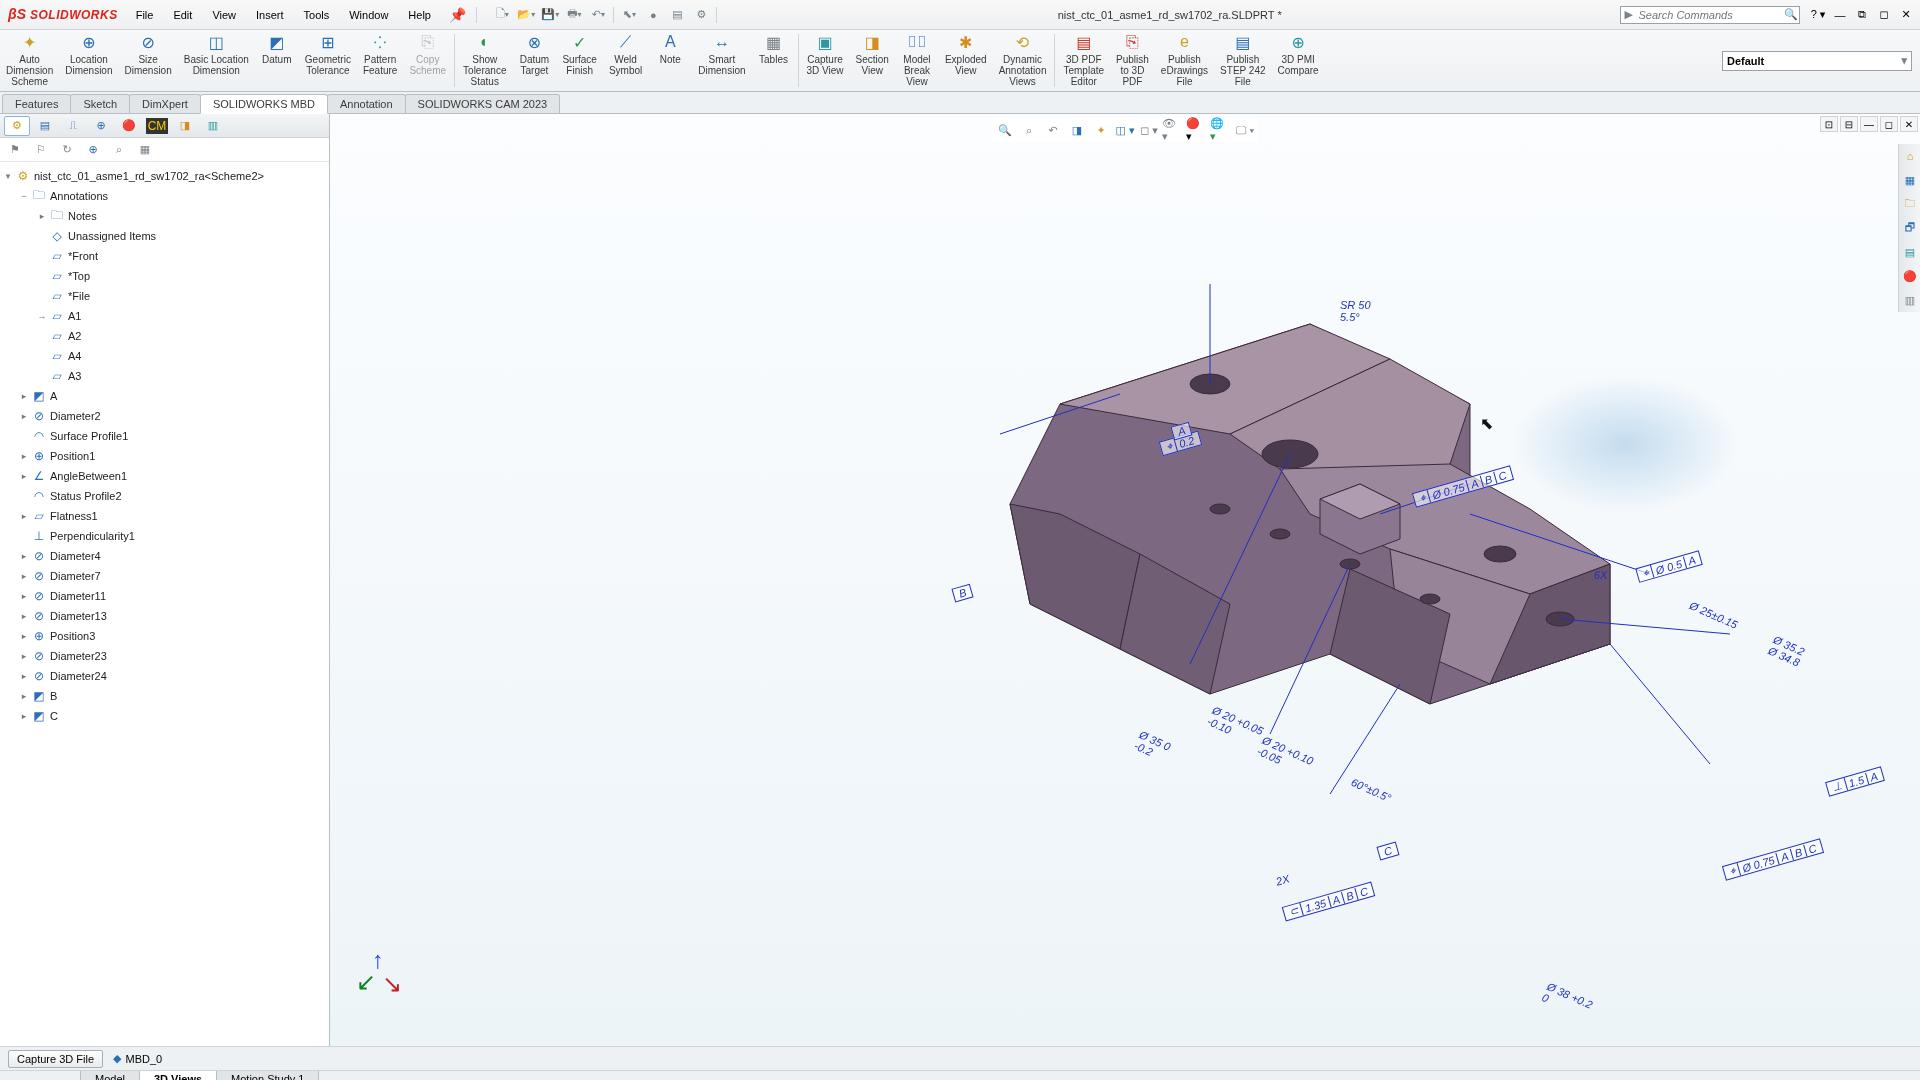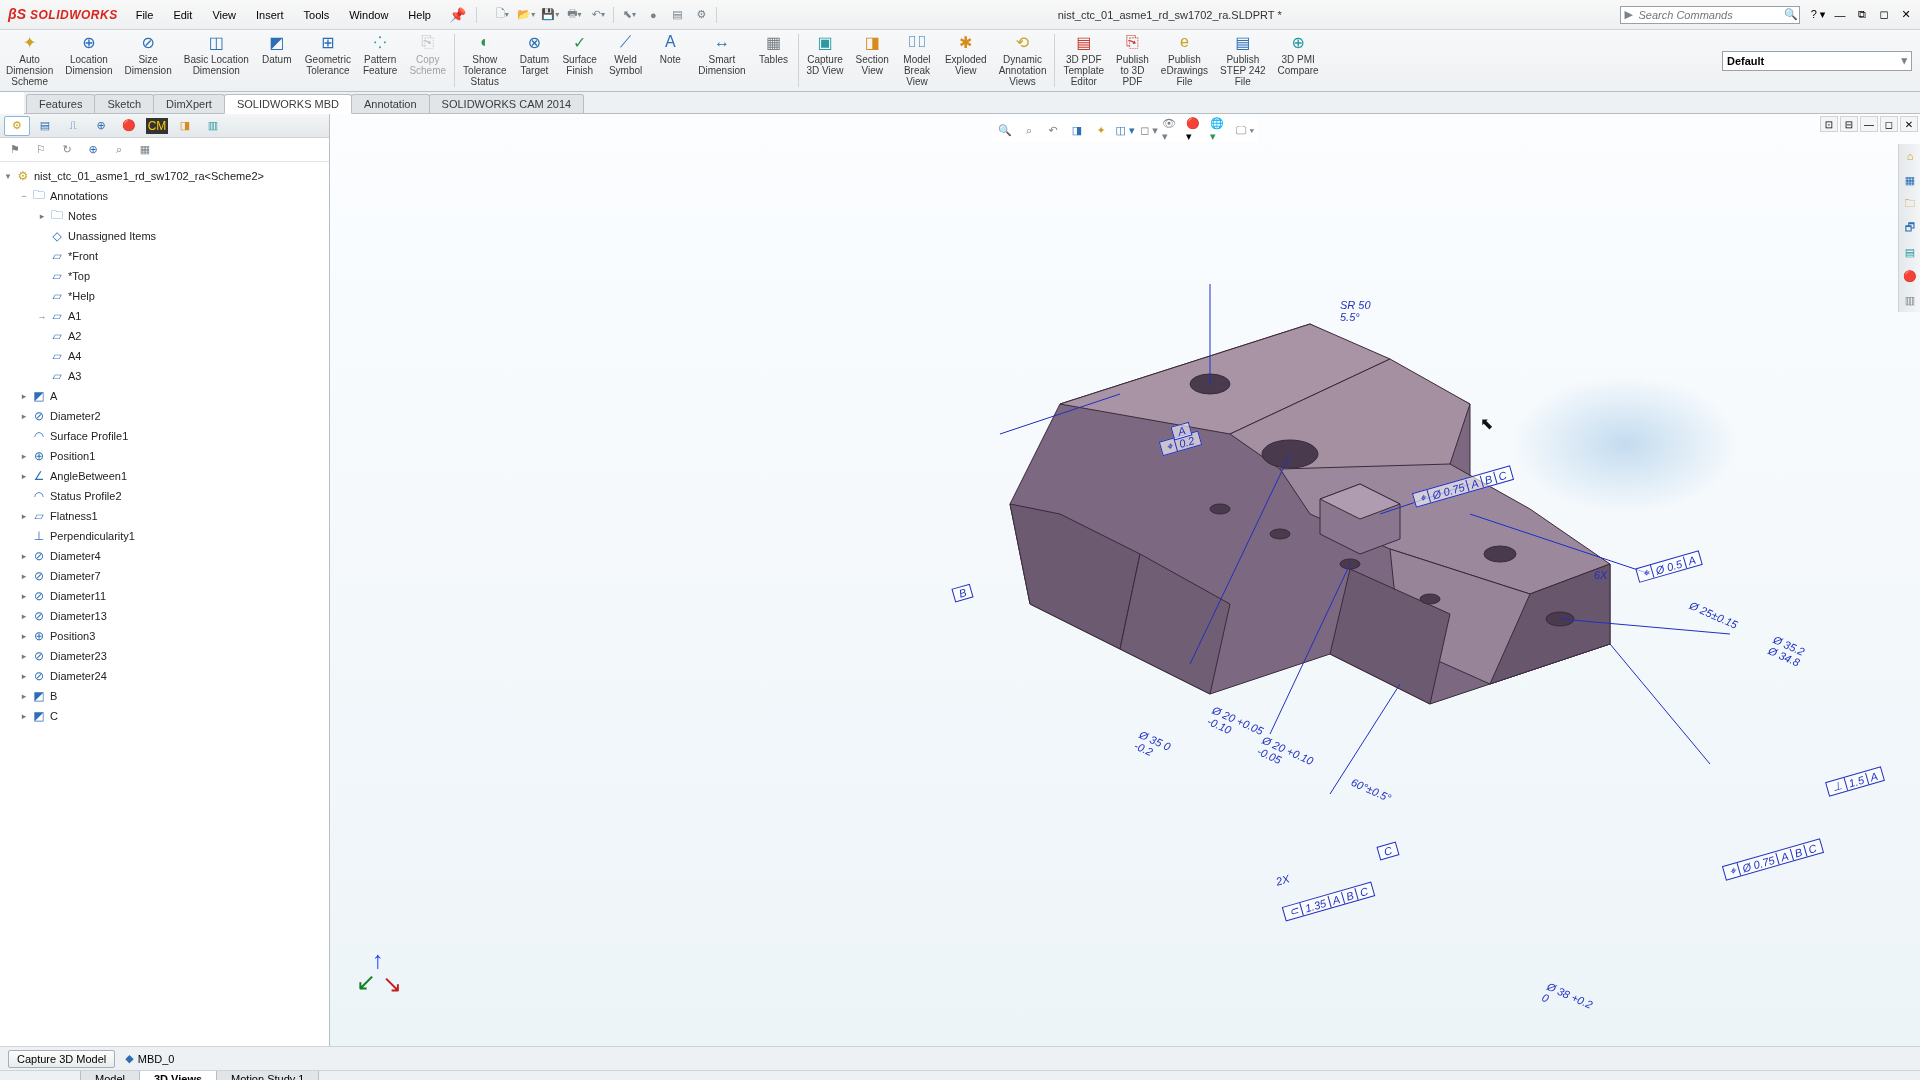--- a/index.html
+++ b/index.html
@@ -27,21 +27,21 @@
     .ribbon { height: 62px; background: linear-gradient(#f7f8f9, #eef1f3); border-bottom: 1px solid #b8bfc4; display: flex; align-items: stretch; }
     .rib-btn { display: flex; flex-direction: column; align-items: center; justify-content: flex-start; padding: 2px 6px; cursor: pointer; min-width: 44px; }
     .rib-icon { width: 24px; height: 20px; margin-bottom: 2px; display: flex; align-items: center; justify-content: center; font-size: 16px; }
     .rib-label { font-size: 10px; text-align: center; line-height: 11px; color: #3a3a3a; }
     .rib-btn.disabled { opacity: 0.45; cursor: default; }
     .rib-sep { width: 1px; background: #cfd3d6; margin: 4px 2px; }
     .configs { display: flex; align-items: center; padding: 4px 8px; font-weight: bold; }
     .config-sel { border: 1px solid #9aa2a9; background: #fff; height: 20px; width: 190px; font-size: 11px; padding: 0 4px; display: flex; align-items: center; justify-content: space-between; }
     
     
-    .cmd-tabs { height: 22px; background: #eef1f3; display: flex; align-items: flex-end; border-bottom: 1px solid #b8bfc4; padding-left: 2px; margin-left: 24px; }
+    .cmd-tabs { height: 22px; background: #eef1f3; display: flex; align-items: flex-end; border-bottom: 1px solid #b8bfc4; padding-left: 2px; }
     .cmd-tab { padding: 3px 12px; background: #e1e5e8; border: 1px solid #b8bfc4; border-bottom: 0; margin-right: -1px; cursor: pointer; font-size: 11px; color: #3a3a3a; border-radius: 3px 3px 0 0; }
     .cmd-tab.active { background: #fff; border-bottom: 1px solid #fff; position: relative; top: 1px; }
     
     
     .workspace { display: flex; height: calc(100% - 24px - 62px - 22px - 22px - 18px); }
     
     
     .fm-panel { width: 330px; background: #fff; border-right: 1px solid #b8bfc4; display: flex; flex-direction: column; }
     .fm-tabs { height: 24px; background: linear-gradient(#f3f5f6, #e4e8eb); border-bottom: 1px solid #cfd3d6; display: flex; align-items: center; padding-left: 4px; }
     .fm-tab { width: 26px; height: 20px; display: flex; align-items: center; justify-content: center; cursor: pointer; border: 1px solid transparent; border-radius: 2px; margin-right: 2px; }
@@ -274,21 +274,21 @@
     </div>
   </div>
 </div>
 
 <div class="cmd-tabs" id="cmd-tabs">
     <div class="cmd-tab">Features</div>
     <div class="cmd-tab">Sketch</div>
     <div class="cmd-tab">DimXpert</div>
     <div class="cmd-tab active">SOLIDWORKS MBD</div>
     <div class="cmd-tab">Annotation</div>
-    <div class="cmd-tab">SOLIDWORKS CAM 2014</div>
+    <div class="cmd-tab">SOLIDWORKS CAM 2023</div>
   </div>
 
 <div class="workspace">
 
   <div class="fm-panel">
     <div class="fm-tabs">
       <div class="fm-tab active">
           <span class="ic-gold">⚙</span>
         </div>
       <div class="fm-tab">
@@ -361,21 +361,21 @@
                  <span class="tree-label">*Front</span>
           </div>
           <div class="tree-item ind-2">
             <span class="tree-exp"></span>
                  <span class="tree-icon ic-blue">▱</span>
                  <span class="tree-label">*Top</span>
           </div>
           <div class="tree-item ind-2">
             <span class="tree-exp"></span>
                  <span class="tree-icon ic-blue">▱</span>
-                 <span class="tree-label">*Help</span>
+                 <span class="tree-label">*File</span>
           </div>
           <div class="tree-item ind-2">
             <span class="tree-exp">→</span>
                  <span class="tree-icon ic-blue">▱</span>
                  <span class="tree-label">A1</span>
           </div>
           <div class="tree-item ind-2">
             <span class="tree-exp"></span>
                  <span class="tree-icon ic-blue">▱</span>
                  <span class="tree-label">A2</span>
@@ -646,21 +646,21 @@
         <span class="z" style="position:absolute;left:12px;top:-10px;">↑</span>
         <span class="y" style="position:absolute;left:-4px;top:12px;">↙</span>
         <span class="x" style="position:absolute;left:22px;top:14px;">↘</span>
       </div>
     </div>
     <div class="cursor">⬉</div>
   </div>
 </div>
 
 <div class="bottom-bar">
-  <button class="btn-3dview">Capture 3D Model</button>
+  <button class="btn-3dview">Capture 3D File</button>
   <div class="mbd-tab">
     <span class="ic-blue">◆</span>
     <span>MBD_0</span>
   </div>
 </div>
 
 <div class="model-tabs" id="model-tabs">
     <div class="mtab">Model</div>
     <div class="mtab active">3D Views</div>
     <div class="mtab">Motion Study 1</div>

